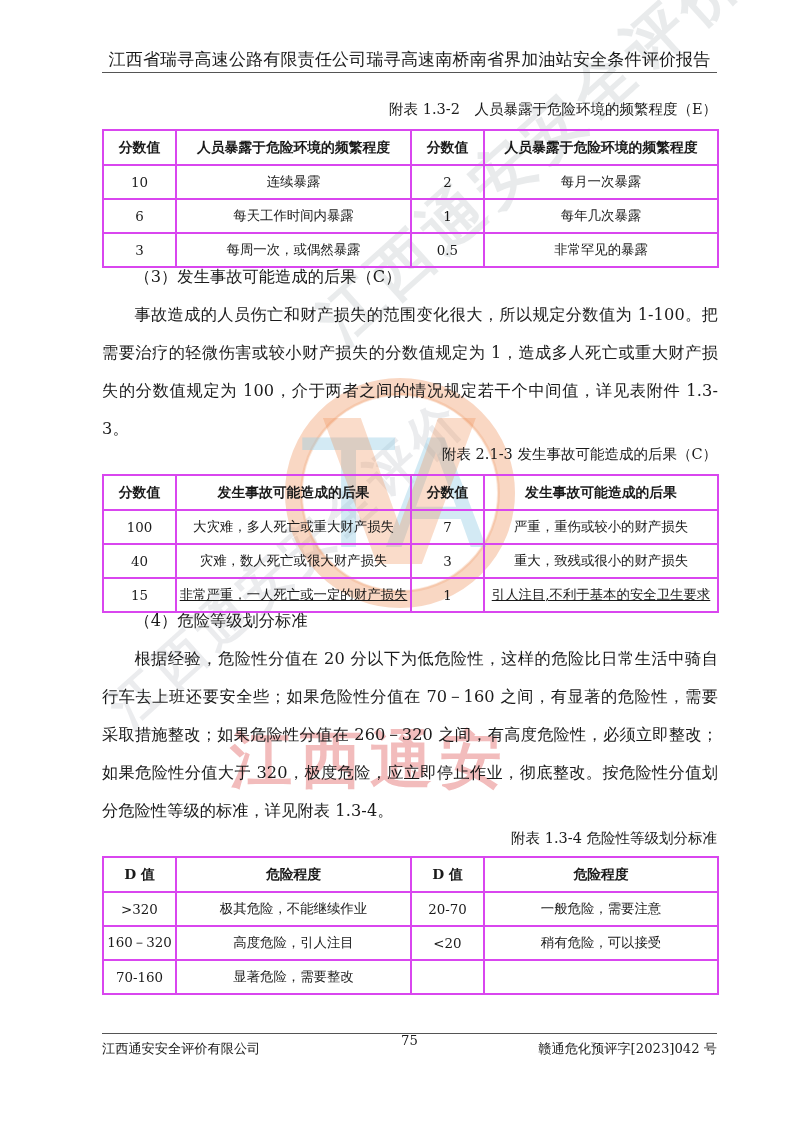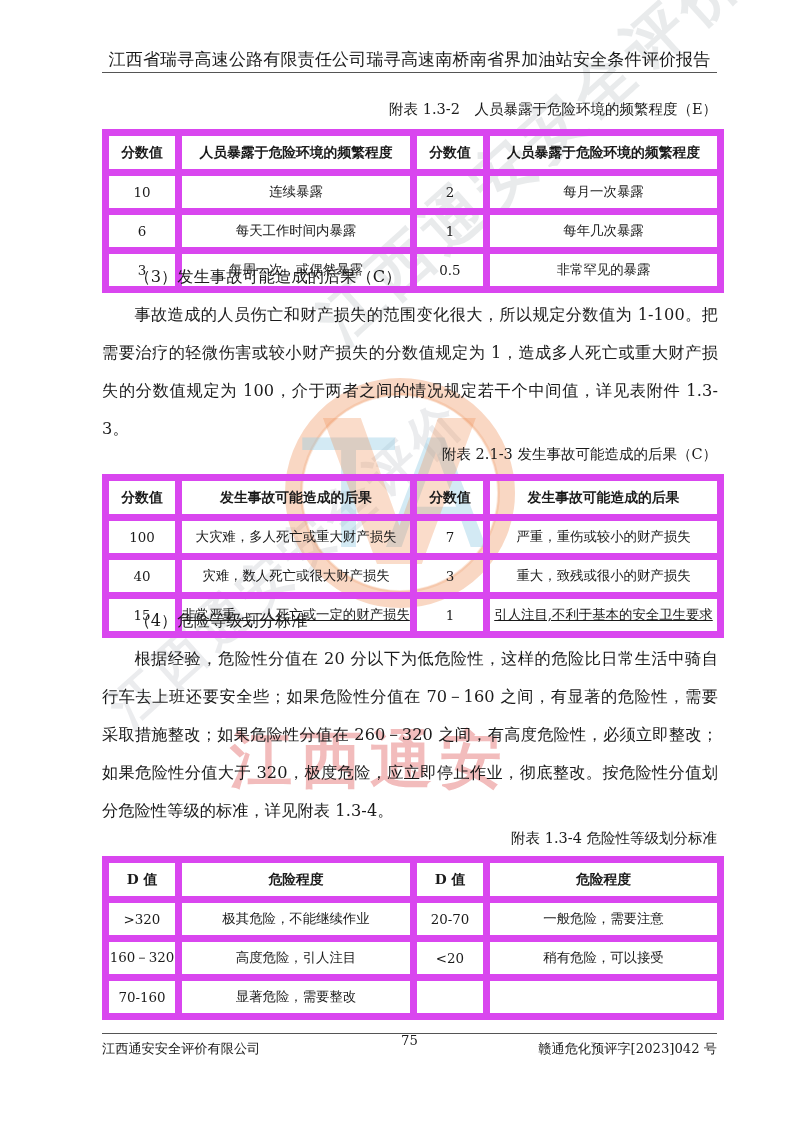--- a/index.html
+++ b/index.html
@@ -139,21 +139,21 @@
   }
 
   table.doc {
     position: absolute;
     border-collapse: collapse;
     width: 615px;
     left: 102px;
     table-layout: fixed;
   }
   table.doc td, table.doc th {
-    border: 7px solid #d946ef;
+    border: 2px solid #d946ef;
     text-align: center;
     vertical-align: middle;
     font-size: 13.4px;
     padding: 0;
     height: 32px;
     font-weight: normal;
   }
   table.doc th {
     font-weight: bold;
     height: 33px;

